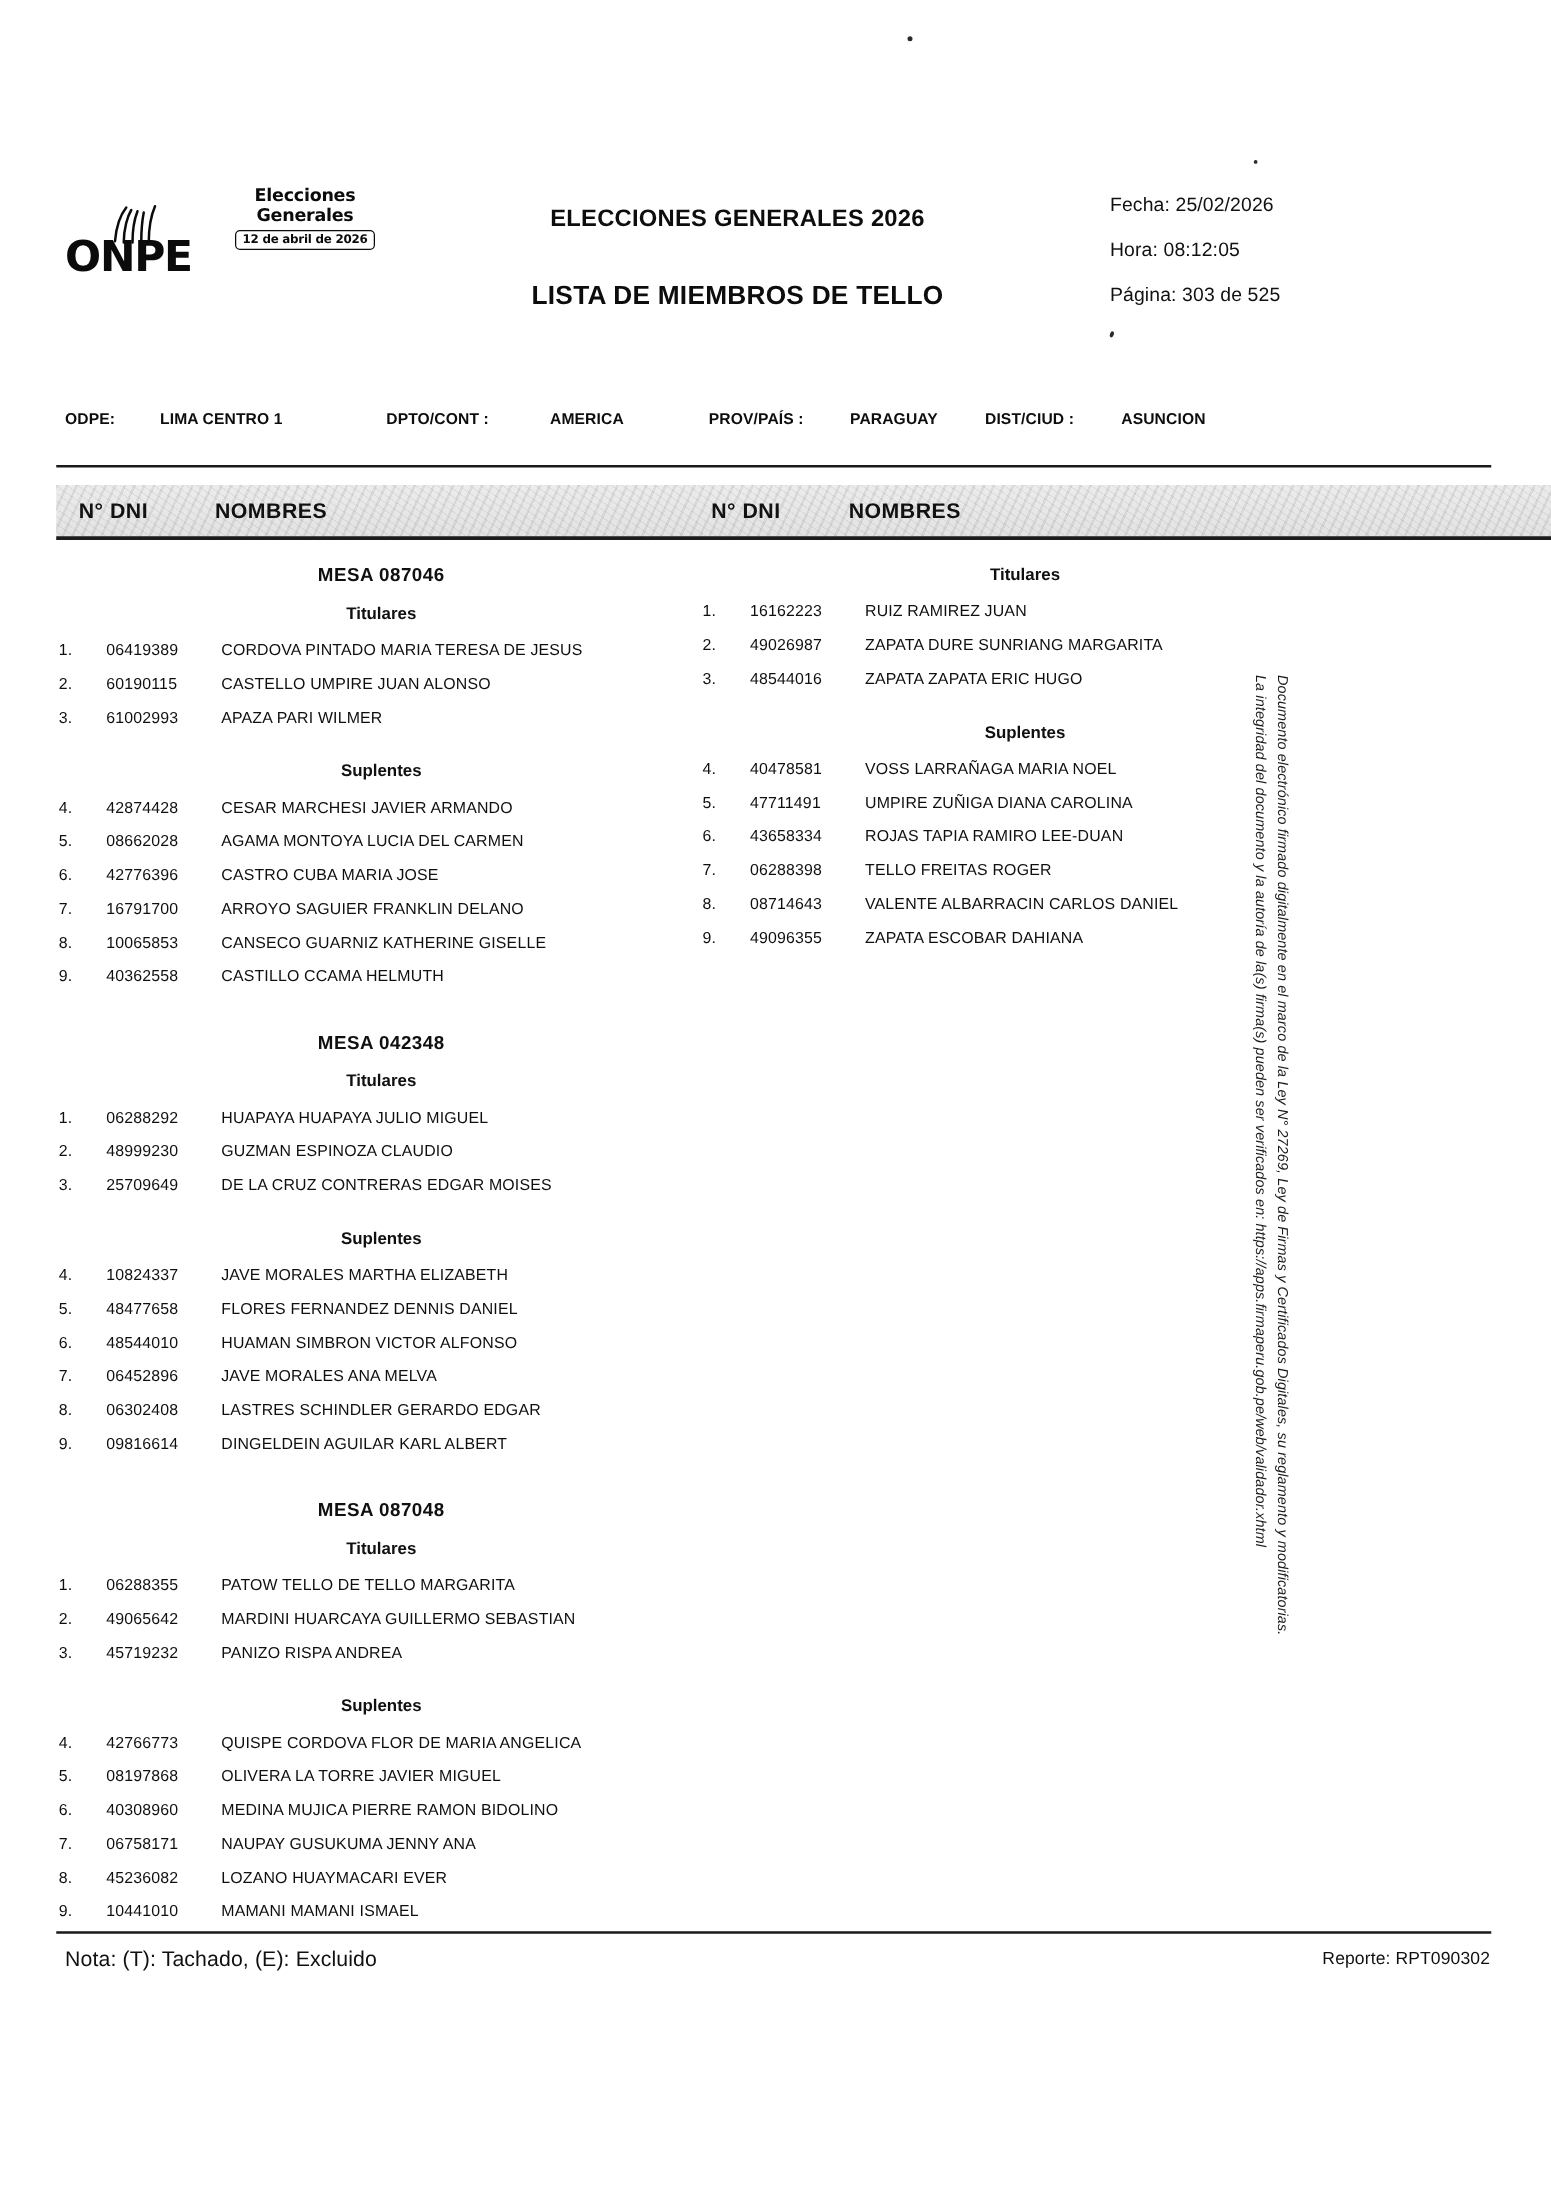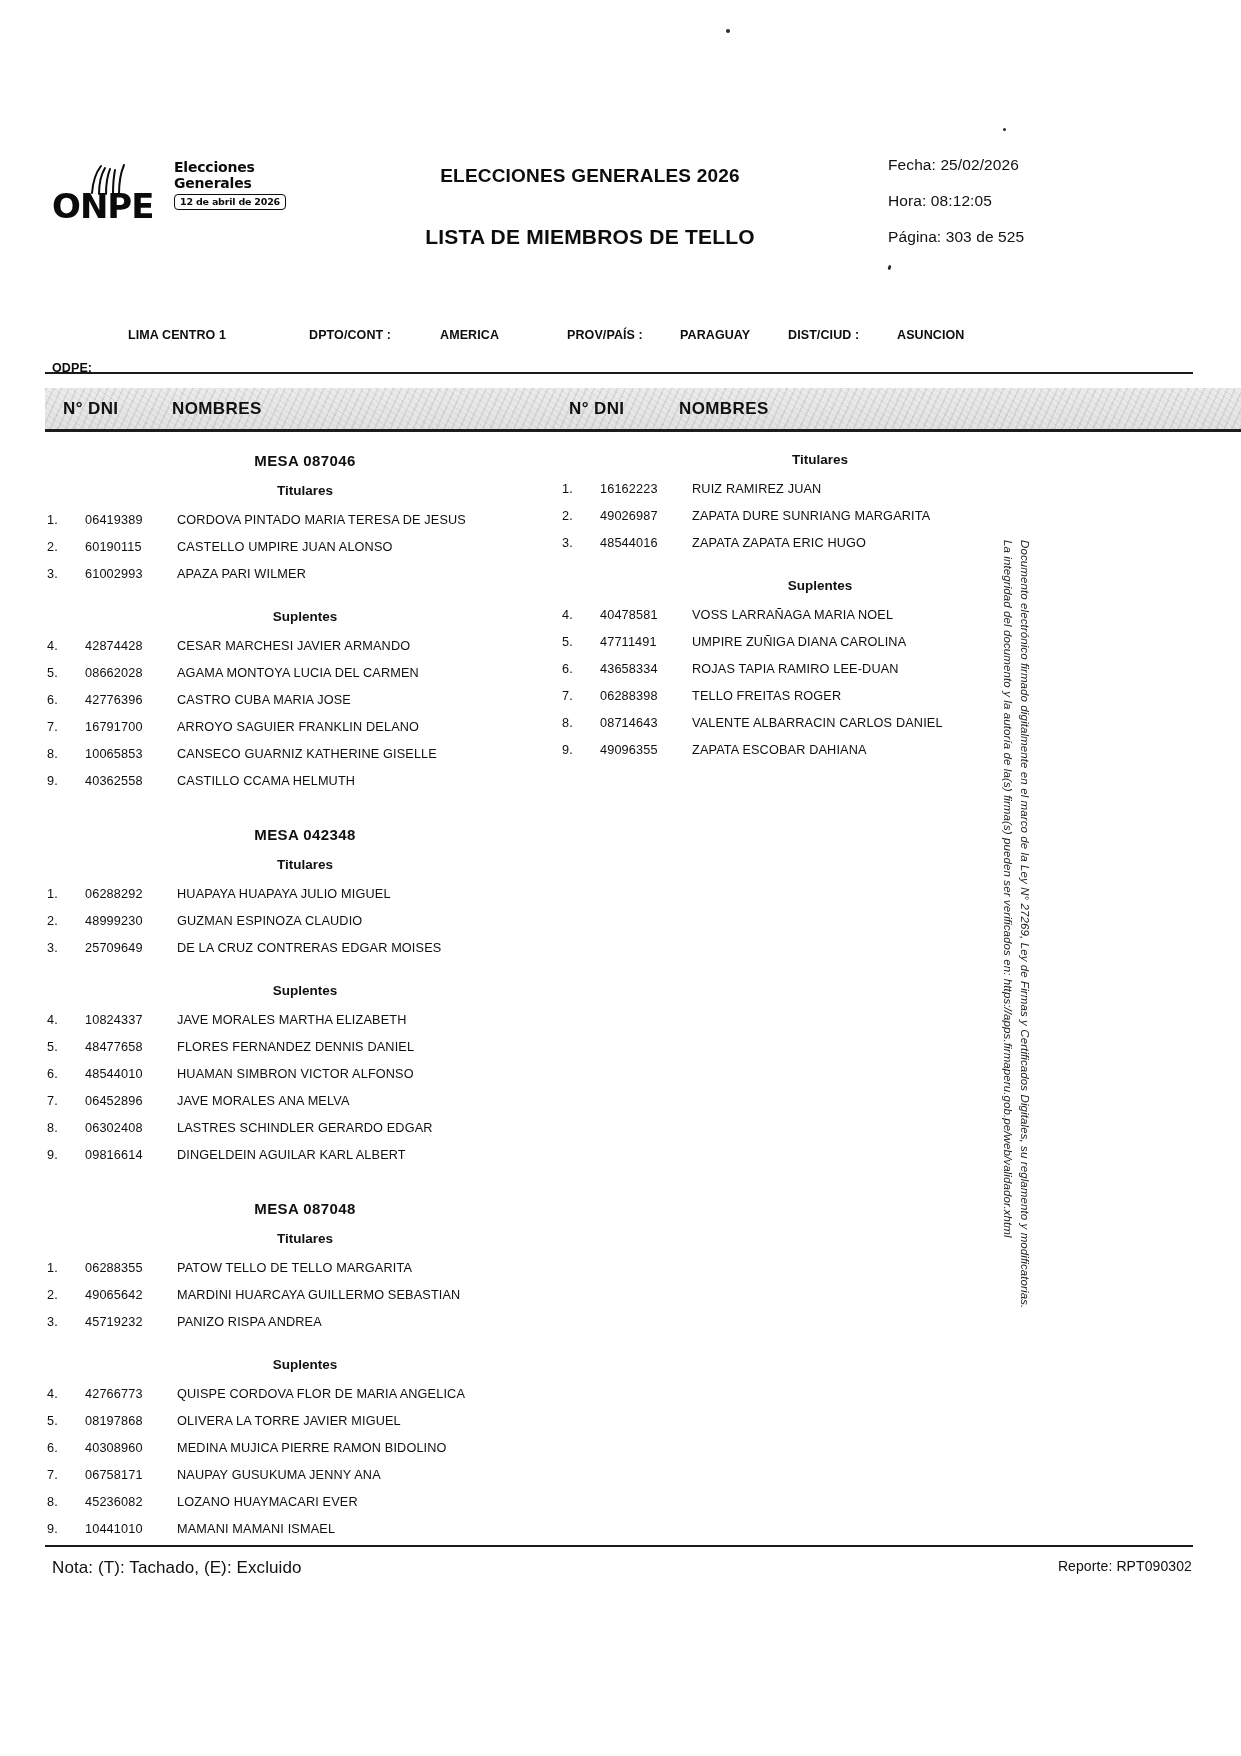--- a/index.html
+++ b/index.html
@@ -34,21 +34,21 @@
   .logo-mark { position:absolute; left:0; top:20px; width:112px; height:48px; }
   .onpe-text {
     position:absolute; left:0; top:22px;
     font-family: "DejaVu Sans", sans-serif;
     font-weight:700; font-size:34px; letter-spacing:-1px; color:#0b0b0b;
     line-height:1;
   }
   .hand {
     position:absolute; left:36px; top:-4px; width:44px; height:34px;
   }
-  .logo-txt { position:absolute; left:122px; top:12px; width:140px; }
+  .logo-txt { position:absolute; left:122px; top:2px; width:140px;text-align:center; }
   .logo-txt .l1, .logo-txt .l2 {
     font-family:"DejaVu Sans", sans-serif;
     font-weight:700; font-size:14px; color:#0b0b0b; line-height:1.15;
     letter-spacing:-0.2px;
   }
   .logo-badge {
     margin-top:2px;
     display:inline-block;
     border:1.5px solid #0b0b0b;
     border-radius:4px;
@@ -73,21 +73,21 @@
   .meta div {
     font-size:15.5px; color:#111; margin-bottom:18px; letter-spacing:0.1px;
   }
 
   
   .odpe-row {
     position:absolute; left:52px; top:328px; width:1140px; height:22px;
     font-size:12.5px; font-weight:700; color:#0d0d0d; letter-spacing:0.1px;
   }
   .odpe-row span { position:absolute; white-space:nowrap; }
-  .odpe-lbl-1 { left:0;margin-top:33px; }
+  .odpe-lbl-1 { left:0; }
   .odpe-val-1 { left:76px; }
   .odpe-lbl-2 { left:257px; }
   .odpe-val-2 { left:388px; }
   .odpe-lbl-3 { left:515px; }
   .odpe-val-3 { left:628px; }
   .odpe-lbl-4 { left:736px; }
   .odpe-val-4 { left:845px; }
 
   
   .rule-top {

